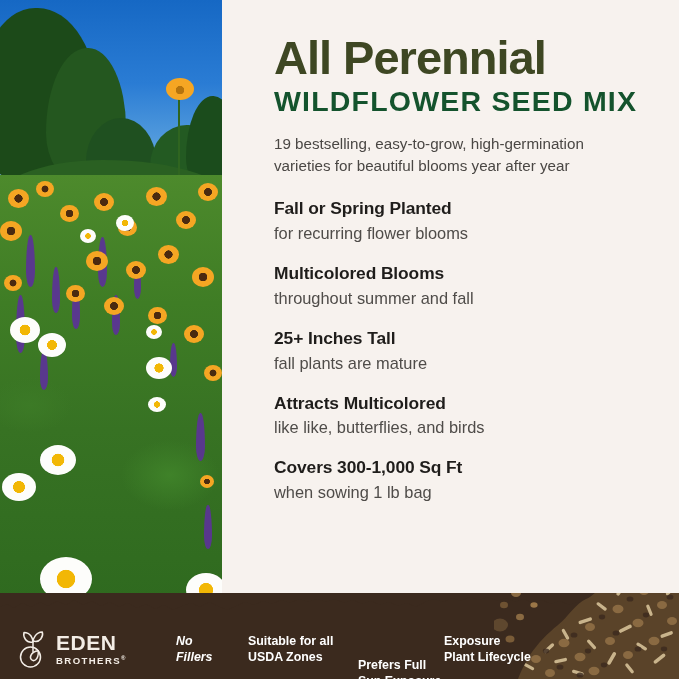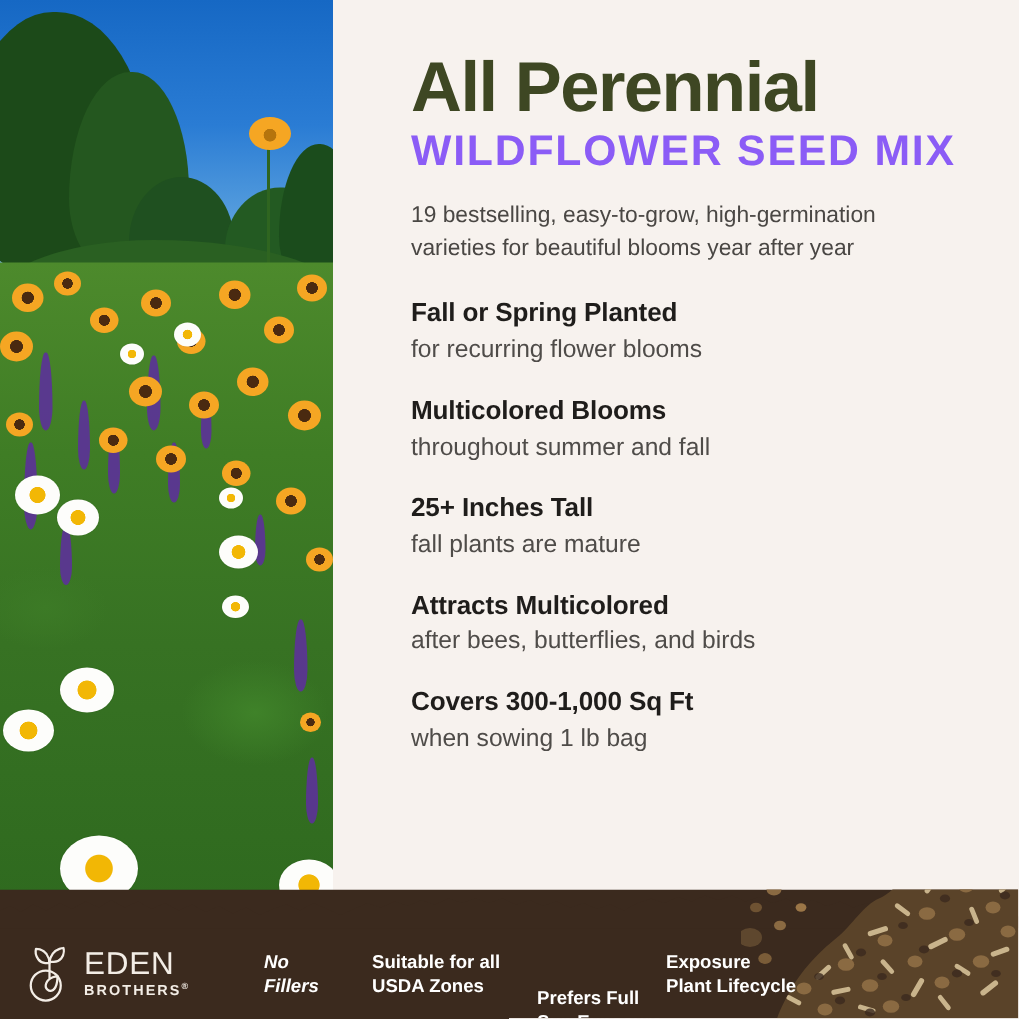--- a/index.html
+++ b/index.html
@@ -46,40 +46,40 @@
       background:radial-gradient(circle at 50% 55%,#b5740d 0 22%,#F5A623 24% 100%);}
 
   
   .content{position:absolute;left:222px;top:0;width:457px;height:600px;background:#F7F2EE;}
   .inner{padding:34px 44px 0 52px;}
   .title{
     font-size:47px;line-height:1.02;font-weight:bold;color:#3E4723;
     letter-spacing:-1px;margin:0 0 4px 0;white-space:nowrap;
   }
   .subtitle{
-    font-size:28.5px;line-height:1.1;color:#8b5cf6;letter-spacing:1.2px;
+    font-size:28.5px;line-height:1.1;color:#14532d;letter-spacing:1.2px;
     margin:0 0 16px 0;white-space:nowrap;
   }
   .lede{font-size:15.2px;line-height:1.42;color:#4a4744;margin:0 0 22px 0;max-width:350px;}
 
   .feature{margin:0 0 19.5px 0;}
   .feature .f-title{font-size:17.4px;font-weight:bold;color:#1f1d1b;line-height:1.25;margin:0 0 3px 0;letter-spacing:-.1px;}
   .feature .f-sub{font-size:16.4px;color:#4f4c49;line-height:1.25;margin:0;}
 
   
   .bottom{position:absolute;left:0;bottom:0;width:679px;height:86px;overflow:hidden;}
   .bottom-bg{position:absolute;left:0;bottom:0;width:679px;height:86px;background:#3B2A1E;}
   .torn{position:absolute;left:0;top:0;width:679px;height:26px;display:block;}
   .seedpile{position:absolute;right:0;bottom:0;width:185px;height:132px;pointer-events:none;}
 
   .footer-row{position:absolute;left:0;bottom:0;width:679px;height:60px;display:flex;align-items:center;}
   .logo-wrap{display:flex;align-items:center;margin-left:16px;width:126px;}
   .logo-mark{width:34px;height:38px;flex:0 0 auto;}
   .logo-text{margin-left:6px;color:#F3EDE6;line-height:1;}
-  .logo-eden{font-size:21px;font-weight:normal;letter-spacing:.5px;display:block;}
+  .logo-eden{font-size:21px;font-weight:bold;letter-spacing:.5px;display:block;}
   .logo-bros{font-size:9.6px;font-weight:bold;letter-spacing:1.4px;display:block;margin-top:2px;}
   .logo-reg{font-size:6px;vertical-align:super;}
 
   .fcol{color:#FFFFFF;font-size:12.4px;font-weight:bold;line-height:1.33;}
   .fc1{margin-left:34px;width:72px;font-style:italic;}
   .fc2{margin-left:0px;width:110px;}
   .fc3{margin-left:0px;width:86px;margin-top:48px;}
   .fc4{margin-left:0px;width:110px;}
 </style>
 </head>
@@ -161,21 +161,21 @@
       <div class="feature">
         <p class="f-title">Multicolored Blooms</p>
         <p class="f-sub">throughout summer and fall</p>
       </div>
       <div class="feature">
         <p class="f-title">25+ Inches Tall</p>
         <p class="f-sub">fall plants are mature</p>
       </div>
       <div class="feature">
         <p class="f-title">Attracts Multicolored</p>
-        <p class="f-sub">after bees, butterflies, and birds</p>
+        <p class="f-sub">like like, butterflies, and birds</p>
       </div>
       <div class="feature">
         <p class="f-title">Covers 300-1,000 Sq Ft</p>
         <p class="f-sub">when sowing 1 lb bag</p>
       </div>
     </div>
   </div>
 
   <div class="bottom">
     <div class="bottom-bg"></div>

